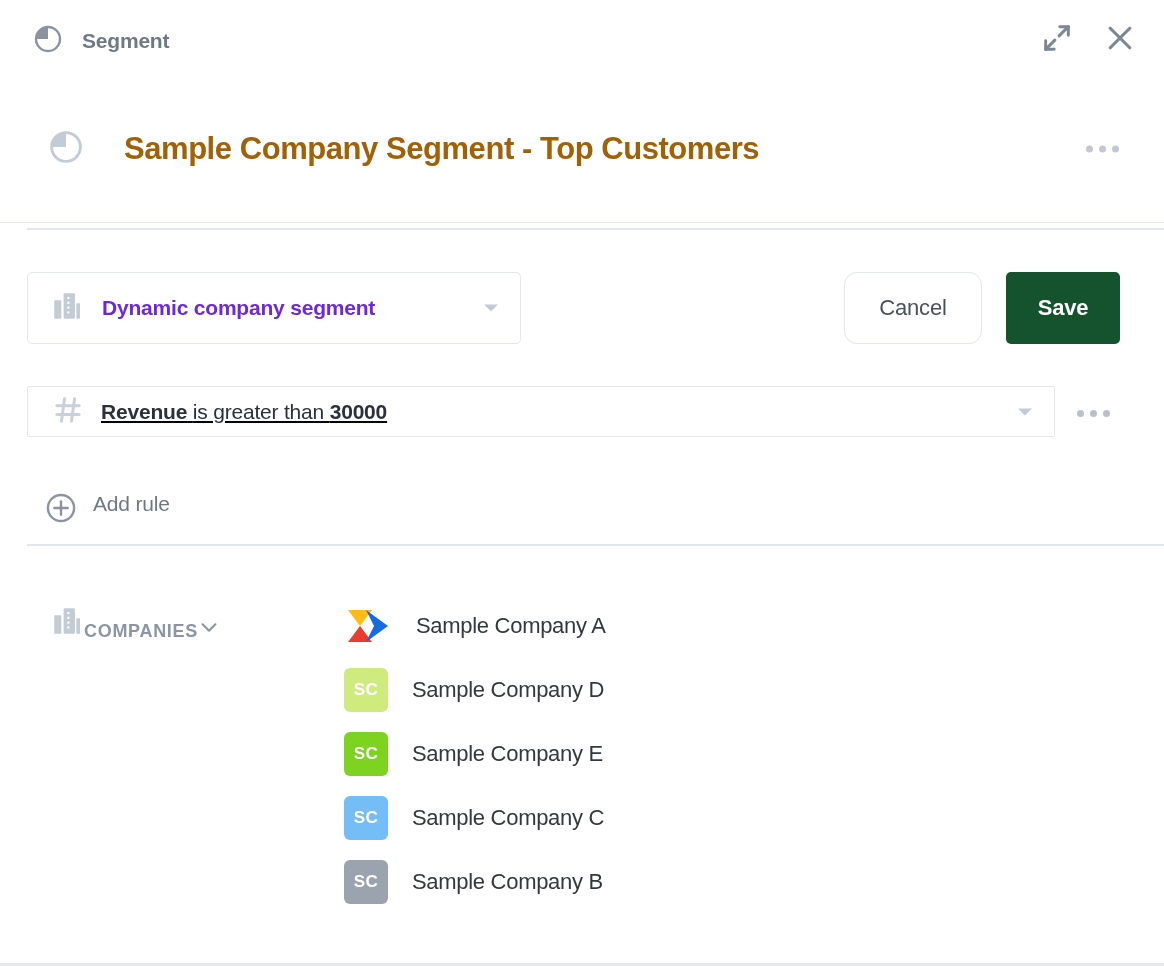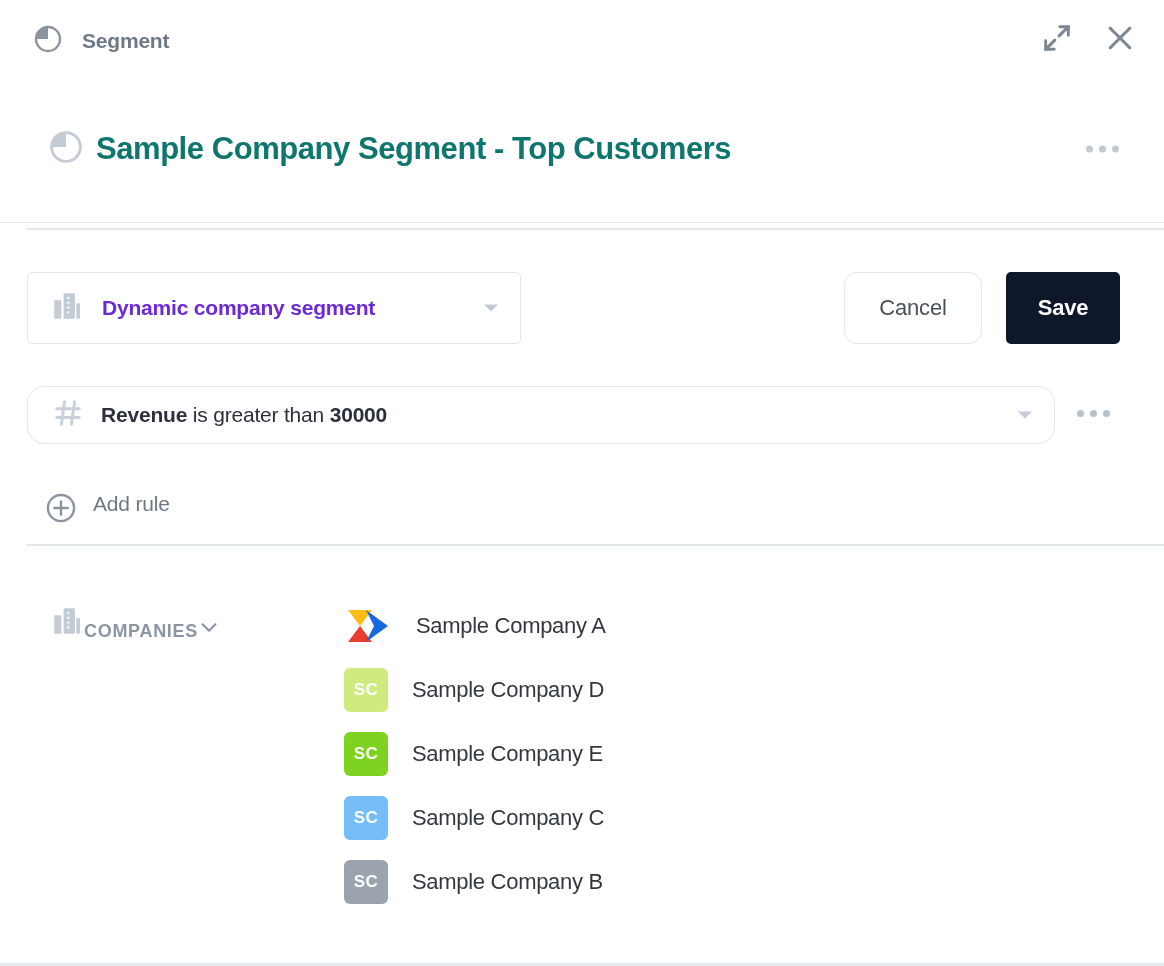--- a/index.html
+++ b/index.html
@@ -39,23 +39,23 @@
   .icon-btn { cursor: pointer; display: block; line-height: 0; }
 
   
   .titlerow {
     position: absolute; left: 0; top: 104px;
     width: 1164px; height: 90px;
     display: flex; align-items: center;
   }
   .title-icon { margin-left: 48px; }
   .title-text {
-    margin-left: 12px;
+    margin-left: 40px;
     font-size: 31px; font-weight: 700;
-    color: #0f766e; letter-spacing: -0.45px;
+    color: #a16207; letter-spacing: -0.45px;
     white-space: nowrap;
   }
   .dots {
     position: absolute; right: 45px; top: 50%;
     transform: translateY(-50%);
     display: flex; gap: 6px; cursor: pointer;
   }
   .dots i {
     width: 7px; height: 7px; border-radius: 50%;
     background: #c2c8d0; display: block;
@@ -104,34 +104,35 @@
     border: 1px solid #e2e7ec; border-radius: 13px;
     background: #ffffff; color: #4a5159;
     font-family: "Liberation Sans", sans-serif;
     font-size: 22px; letter-spacing: -0.2px;
     cursor: pointer;
   }
   .btn-save {
     position: absolute; left: 1006px; top: 0;
     width: 114px; height: 72px;
     border: none; border-radius: 5px;
-    background: #0f172a; color: #ffffff;
+    background: #14532d; color: #ffffff;
     font-family: "Liberation Sans", sans-serif;
     font-size: 22px; font-weight: 700; letter-spacing: -0.2px;
     cursor: pointer;
   }
 
   
   .rulerow {
     position: absolute; left: 27px; top: 386px;
-    width: 1028px; height: 58px;
-    border: 1px solid #e2e7ec; border-radius: 17px;
+    width: 1028px; height: 51px;
+    border: 1px solid #e2e7ec; border-radius: 2px;
     background: #fff;
     display: flex; align-items: center;
     cursor: pointer;
+    text-decoration: underline;
   }
   .rulerow .hash-ic { margin-left: 24px; }
   .rule-text {
     margin-left: 17px;
     font-size: 21px; color: #2b303a; letter-spacing: -0.2px;
   }
   .rule-text b { font-weight: 700; }
   .rule-dots {
     position: absolute; left: 1077px; top: 410px;
     display: flex; gap: 6px; cursor: pointer;

